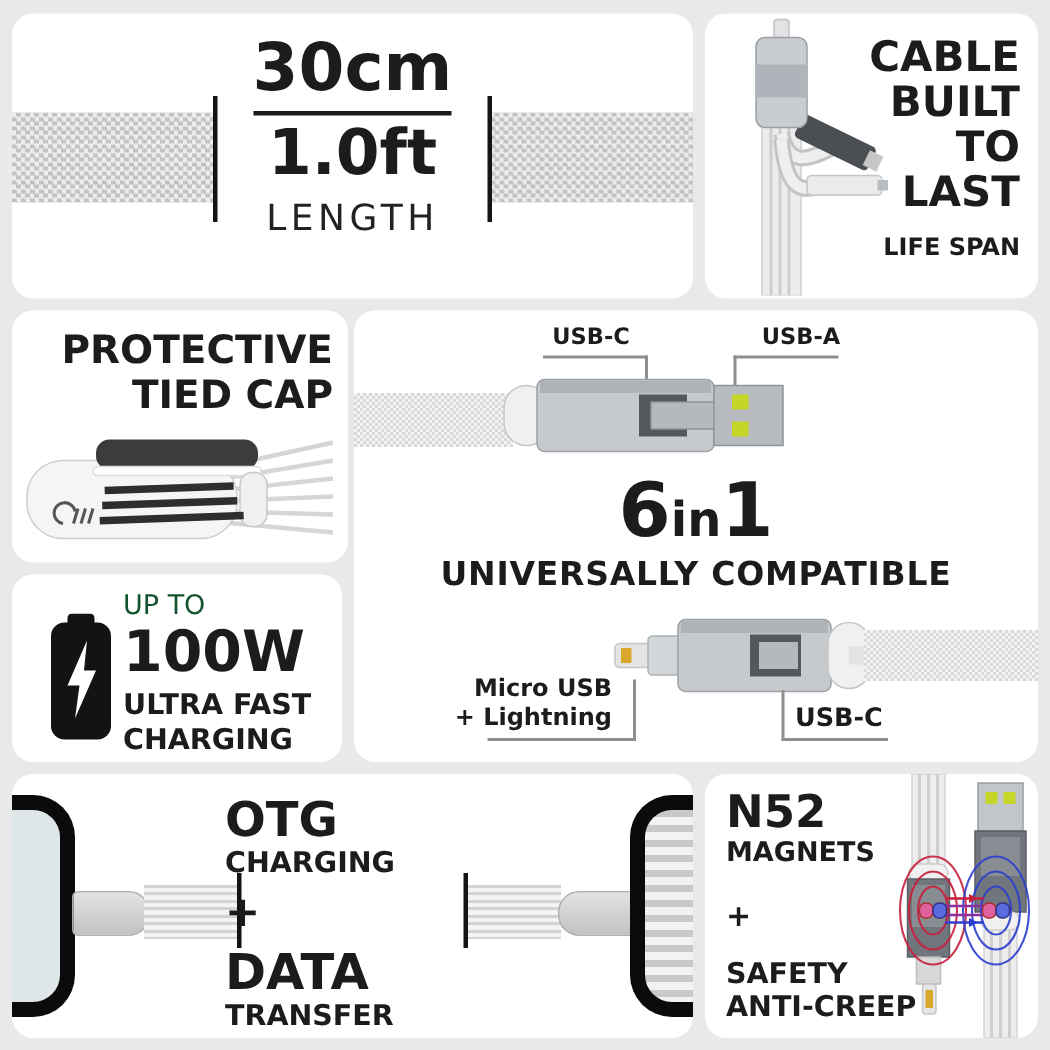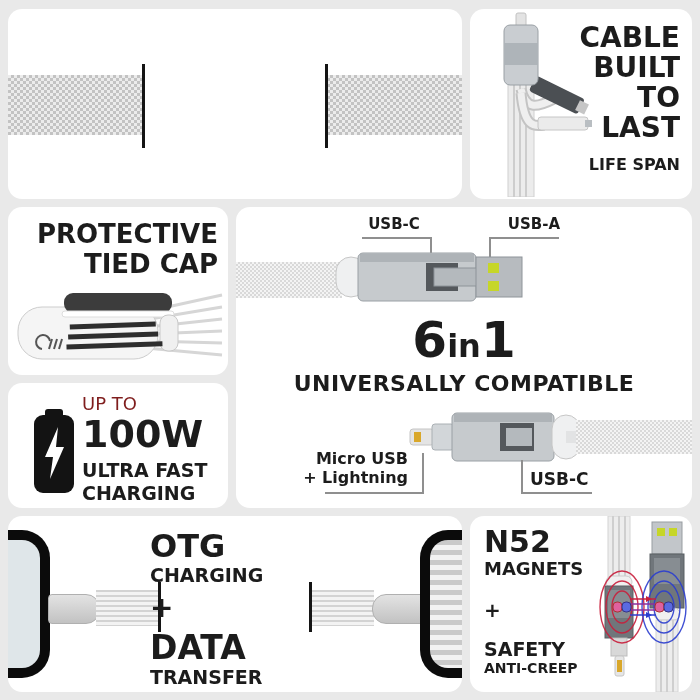--- a/index.html
+++ b/index.html
@@ -2,21 +2,21 @@
 <html><head>
 <meta charset="utf-8">
 <style>
   html,body{margin:0;padding:0;background:#e9e9e9;}
   .canvas{position:relative;width:700px;height:700px;background:#e9e9e9;overflow:hidden;
           font-family:"DejaVu Sans","Liberation Sans",sans-serif;color:#1c1c1c;}
   .card{position:absolute;background:#ffffff;border-radius:14px;overflow:hidden;}
   
   .card-length{left:8px;top:9px;width:454px;height:190px;}
   .card-durability{left:470px;top:9px;width:222px;height:190px;}
-  .card-cap{left:8px;top:207px;width:220px;height:168px;}
+  .card-cap{left:8px;top:207px;width:184px;height:168px;padding-left:40px;}
   .card-6in1{left:236px;top:207px;width:456px;height:301px;}
   .card-100w{left:8px;top:383px;width:220px;height:125px;}
   .card-otg{left:8px;top:516px;width:454px;height:176px;}
   .card-n52{left:470px;top:516px;width:222px;height:176px;}
   
   .braid-checker{background:repeating-conic-gradient(#c3c3c3 0% 25%, #ececec 0% 50%) 0 0/6px 6px;}
   .braid-fine{background:repeating-conic-gradient(#d9d9d9 0% 25%, #f4f4f4 0% 50%) 0 0/4px 4px;}
   .braid-bands{background:repeating-linear-gradient(180deg,#d3d3d3 0 2px,#f3f3f3 2px 5px);}
   .tick{position:absolute;width:3px;background:#141414;}
   .abs{position:absolute;}
@@ -51,21 +51,21 @@
   .sub6{position:absolute;left:0;top:164px;width:100%;text-align:center;font-size:22px;font-weight:bold;letter-spacing:.5px;}
   .conn2{position:absolute;left:172px;top:204px;}
   .braid2{position:absolute;left:340px;top:213px;width:116px;height:34px;}
   .lbl-micro{position:absolute;left:58px;top:242px;width:114px;text-align:right;font-size:16px;font-weight:bold;line-height:19px;}
   .bk-micro{left:89px;top:246px;width:97px;height:39px;border-right:2px solid #8f8f8f;border-bottom:2px solid #8f8f8f;}
   .lbl-usbc-bot{position:absolute;left:294px;top:262px;font-size:17px;font-weight:bold;}
   .bk-usbc-bot{left:285px;top:253px;width:69px;height:32px;border-left:2px solid #8f8f8f;border-bottom:2px solid #8f8f8f;}
   
   .batt{position:absolute;left:24px;top:26px;}
   .pw-block{position:absolute;left:74px;top:10px;}
-  .pw-upto{font-size:18px;font-weight:500;color:#7f1d1d;margin-bottom:1px;}
+  .pw-upto{font-size:18px;font-weight:500;color:#14532d;margin-bottom:1px;}
   .pw-watts{font-size:38px;font-weight:bold;line-height:1.05;}
   .pw-line{font-size:19px;font-weight:bold;line-height:23px;}
   
   .phone{position:absolute;top:14px;width:76px;height:148px;background:#0b0b0b;border-radius:28px;}
   .phone-left{left:-34px;}
   .phone-right{left:412px;}
   .screen{position:absolute;left:10px;top:10px;right:10px;bottom:10px;border-radius:18px;background:#dfe6e9;}
   .screen-striped{background:repeating-linear-gradient(180deg,#c9c9c9 0 5px,#f2f2f2 5px 10px);}
   .plug{position:absolute;top:78px;width:50px;height:28px;background:linear-gradient(180deg,#e3e3e3,#c2c2c2);border:1px solid #b0b0b0;}
   .plug-left{left:40px;border-radius:4px 14px 14px 4px;}
@@ -79,33 +79,39 @@
   .otg-1{font-size:32px;font-weight:bold;line-height:36px;}
   .otg-2{font-size:19px;font-weight:bold;line-height:22px;}
   .otg-plus{font-size:28px;font-weight:bold;line-height:30px;margin:7px 0;}
   .otg-3{font-size:33px;font-weight:bold;line-height:36px;}
   .otg-4{font-size:19px;font-weight:bold;line-height:22px;}
   
   .n52-1{position:absolute;left:14px;top:8px;font-size:30px;font-weight:bold;}
   .n52-2{position:absolute;left:14px;top:42px;font-size:18px;font-weight:bold;}
   .n52-plus{position:absolute;left:14px;top:82px;font-size:20px;font-weight:bold;}
   .n52-3{position:absolute;left:14px;top:122px;font-size:19px;font-weight:bold;}
-  .n52-4{position:absolute;left:14px;top:144px;font-size:14px;font-weight:bold;}
+  .n52-4{position:absolute;left:14px;top:144px;font-size:19px;font-weight:bold;}
   .n52-illus{position:absolute;left:126px;top:0;}
 </style>
 </head>
 <body>
 
 <div class="canvas">
 
   <section class="card card-length">
     <div class="strap strap-left braid-checker"></div>
     <div class="strap strap-right braid-checker"></div>
     <div class="tick tick-l"></div>
     <div class="tick tick-r"></div>
+    <div class="len-block">
+      <div class="len-cm">30cm</div>
+      <div class="len-div"></div>
+      <div class="len-ft">1.0ft</div>
+      <div class="len-label">LENGTH</div>
+    </div>
   </section>
 
   <section class="card card-durability">
     <svg class="abs" style="left:2px;top:2px" width="120" height="186" viewBox="0 0 120 186">
       <rect x="36" y="70" width="26" height="116" fill="#ececec" stroke="#d0d0d0"></rect>
       <g stroke="#cdcdcd" stroke-width="2">
         <line x1="42" y1="70" x2="42" y2="186"></line>
           <line x1="48" y1="70" x2="48" y2="186"></line>
         <line x1="54" y1="70" x2="54" y2="186"></line>
       </g>

